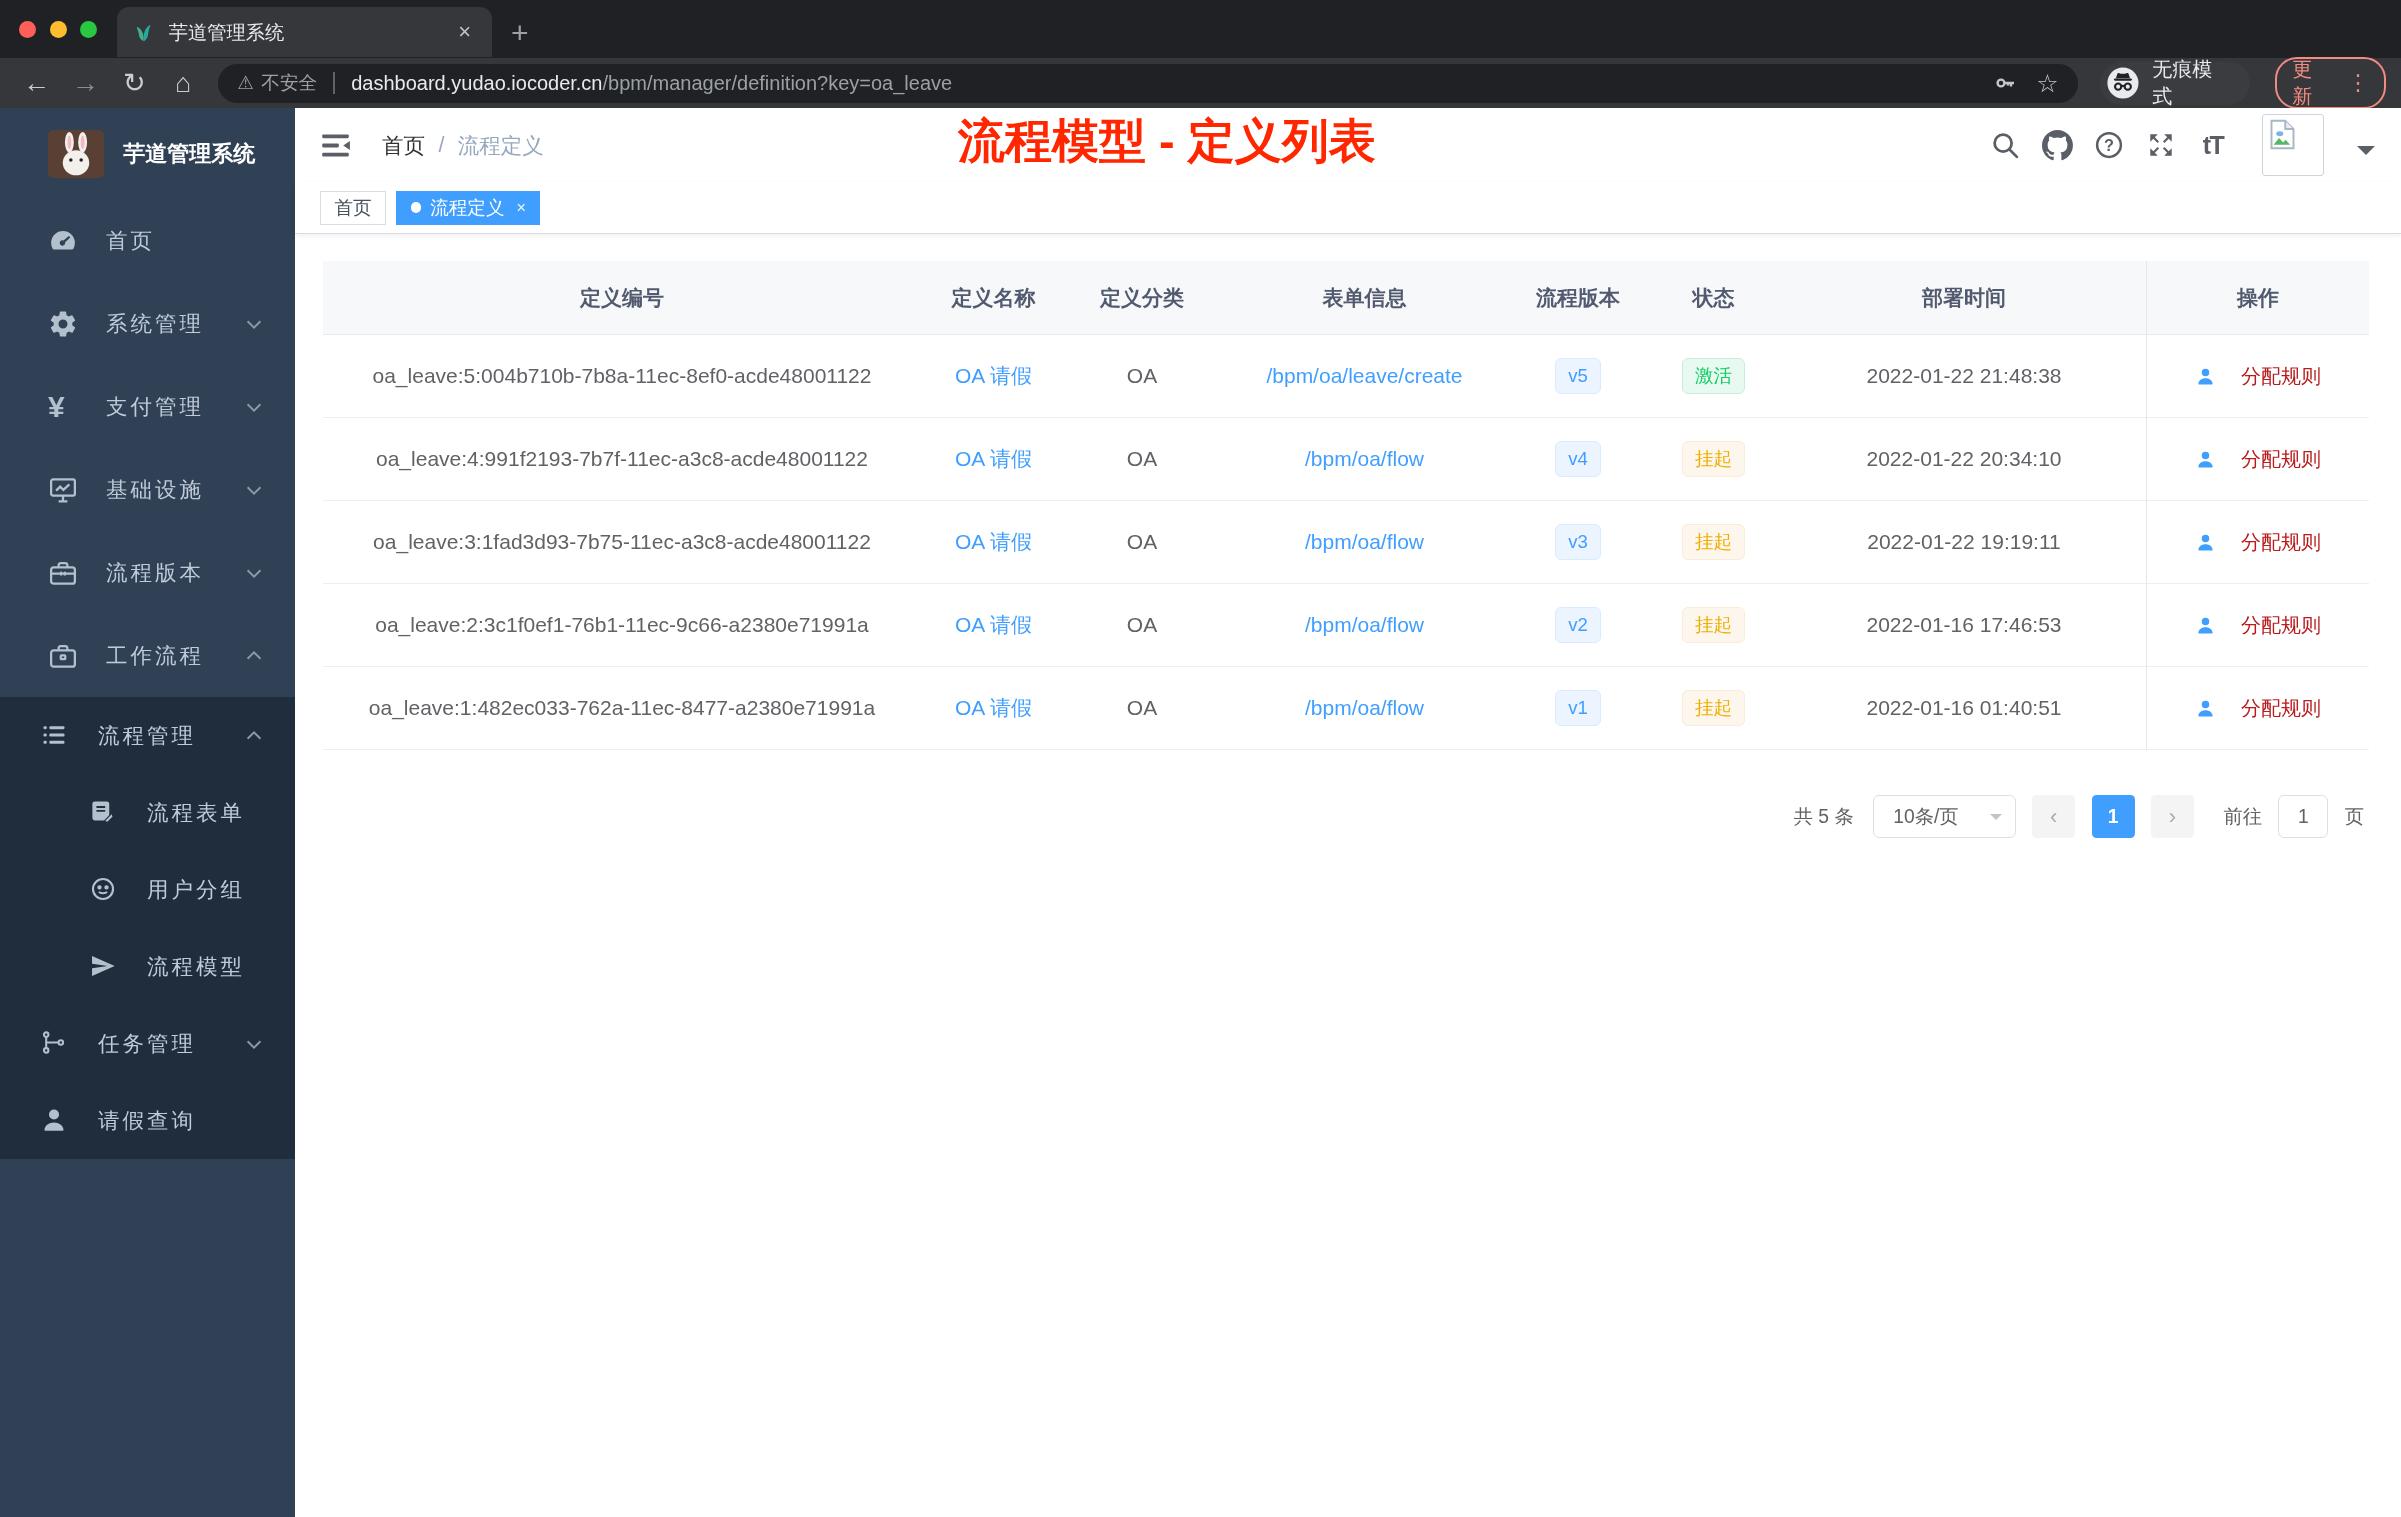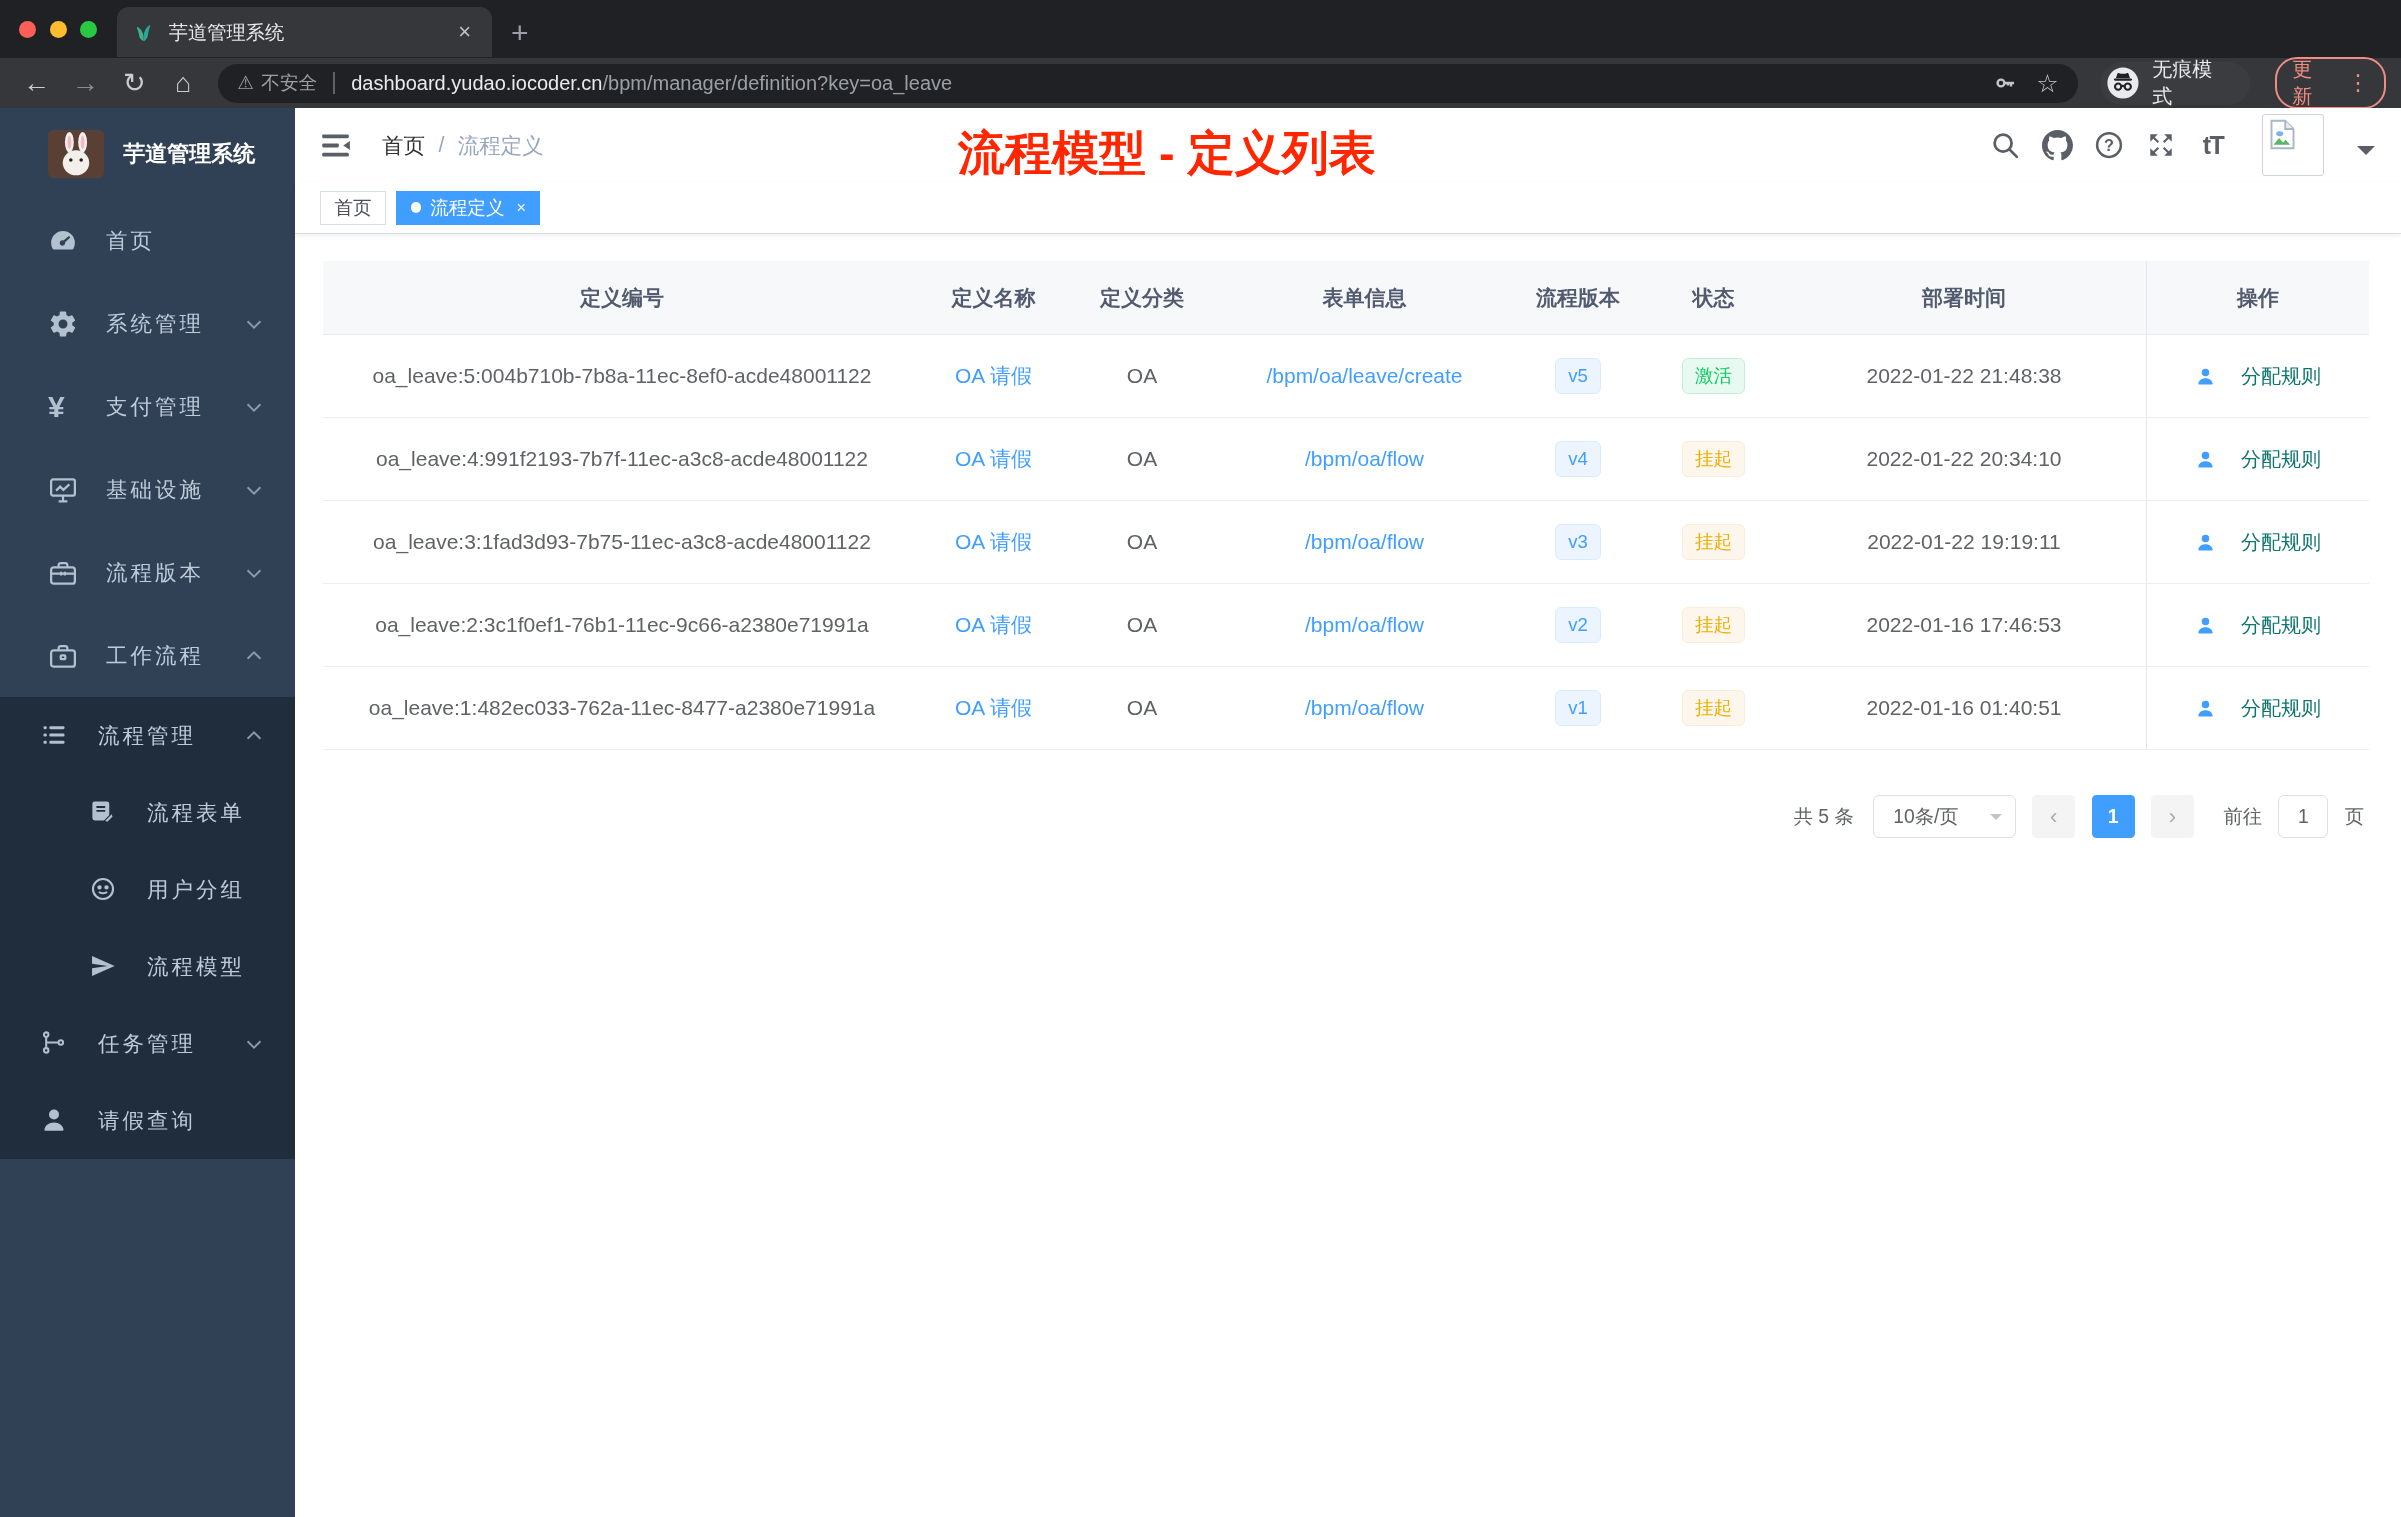--- a/index.html
+++ b/index.html
@@ -55,21 +55,21 @@
 
   .main { flex: 1; display: flex; flex-direction: column; background: #fff; position: relative; }
 
   
   .topbar { height: 74px; display: flex; align-items: center; padding: 0 22px; position: relative; background: #fff; }
   .hamburger { width: 31px; height: 27px; margin-left: 3px; color: #5a5e66; }
   .breadcrumb { display: flex; align-items: center; margin-left: 31px; font-size: 21.5px; gap: 13.4px; }
   .bc-home { color: #303133; font-weight: 500; }
   .bc-sep { color: #97a8be; }
   .bc-cur { color: #97a8be; }
-  .annotation { position: absolute; left: 663px; top: 14px; font-size: 47px; font-weight: bold; color: #ff2600; white-space: nowrap; }
+  .annotation { position: absolute; left: 663px; top: 2px; font-size: 47px; font-weight: bold; color: #ff2600; white-space: nowrap; }
   .top-icons { margin-left: auto; display: flex; align-items: center; gap: 21px; color: #5a5e66; }
   .ti { width: 31px; height: 31px; display: flex; align-items: center; justify-content: center; }
   .tt-glyph { font-size: 25px; font-weight: bold; color: #5a5e66; letter-spacing: -1.5px; }
   .avatar-box { width: 62px; height: 62px; border: 1.5px solid #cfd4db; background: #fff; border-radius: 3px;
                 margin-left: 12px; position: relative; }
   .avatar-box svg { position: absolute; left: 3px; top: 3px; }
   .hdr-caret { width: 0; height: 0; border: 9px solid transparent; border-top-color: #5a5e66;
                margin: 19.3px 4.5px 0 12px; }
 
   
@@ -87,21 +87,21 @@
   .trow { display: grid; grid-template-columns: 598px 145px 152px 293px 134px 137px 364px 223px;
           align-items: center; border-bottom: 1.5px solid #ebeef5; height: 83px; background: #fff; }
   .trow.thead { background: #f7f8fa; height: 74px; color: #515a6e; font-weight: bold; border-bottom: 1.5px solid #e8ecf2; }
   .cell { text-align: center; padding: 0 6px; overflow: hidden; white-space: nowrap; }
   .cell.op { border-left: 1.5px solid #e4e7ed; height: 100%; display: flex; align-items: center; justify-content: center; }
   .link { color: #409eff; cursor: pointer; }
   .badge { display: inline-block; font-size: 18.6px; padding: 7.4px 12px; border-radius: 6px; line-height: 1; }
   .badge.version { background: #ecf5ff; border: 1.5px solid #d9ecff; color: #409eff; }
   .badge.active { background: #e8f9f1; border: 1.5px solid #c4efd9; color: #13ce66; }
   .badge.suspend { background: #fdf6ec; border: 1.5px solid #faecd8; color: #efae00; }
-  .op-link { color: #0f766e; display: inline-flex; align-items: center; gap: 25px; font-size: 20px; cursor: pointer; }
+  .op-link { color: #b91c1c; display: inline-flex; align-items: center; gap: 25px; font-size: 20px; cursor: pointer; }
   .op-link svg { width: 21px; height: 21px; }
 
   
   .pagination { display: flex; align-items: center; justify-content: flex-end; gap: 16.3px;
                 margin: 45px 37px 0 0; font-size: 19.3px; color: #606266; }
   .pg-total { margin-right: 3px; }
   .pg-select { width: 143px; height: 43px; border: 1.5px solid #dcdfe6; border-radius: 6px;
                display: inline-flex; align-items: center; justify-content: space-between;
                padding: 0 13.4px 0 19.3px; color: #606266; cursor: pointer; }
   .pg-select .sel-chev { width: 0; height: 0; border: 6.7px solid transparent; border-top-color: #c0c4cc; margin-top: 6px; }

